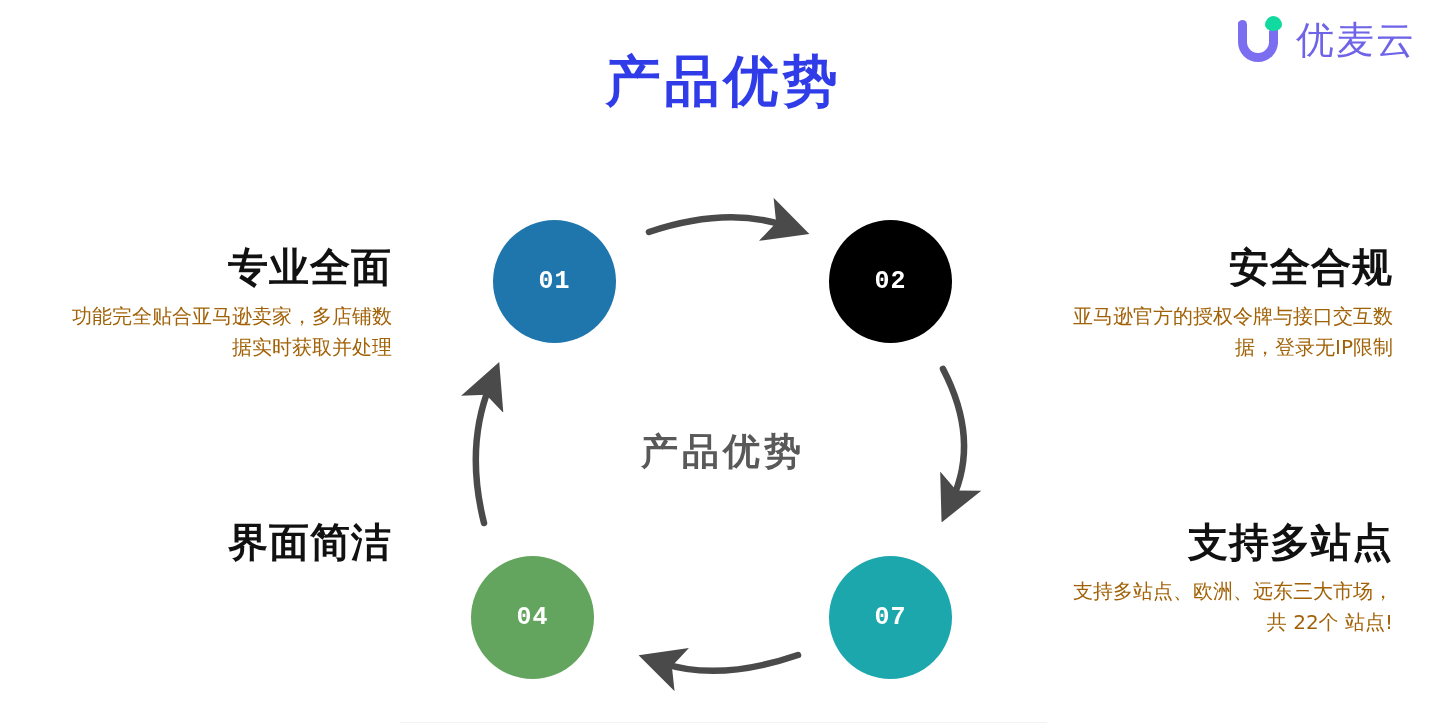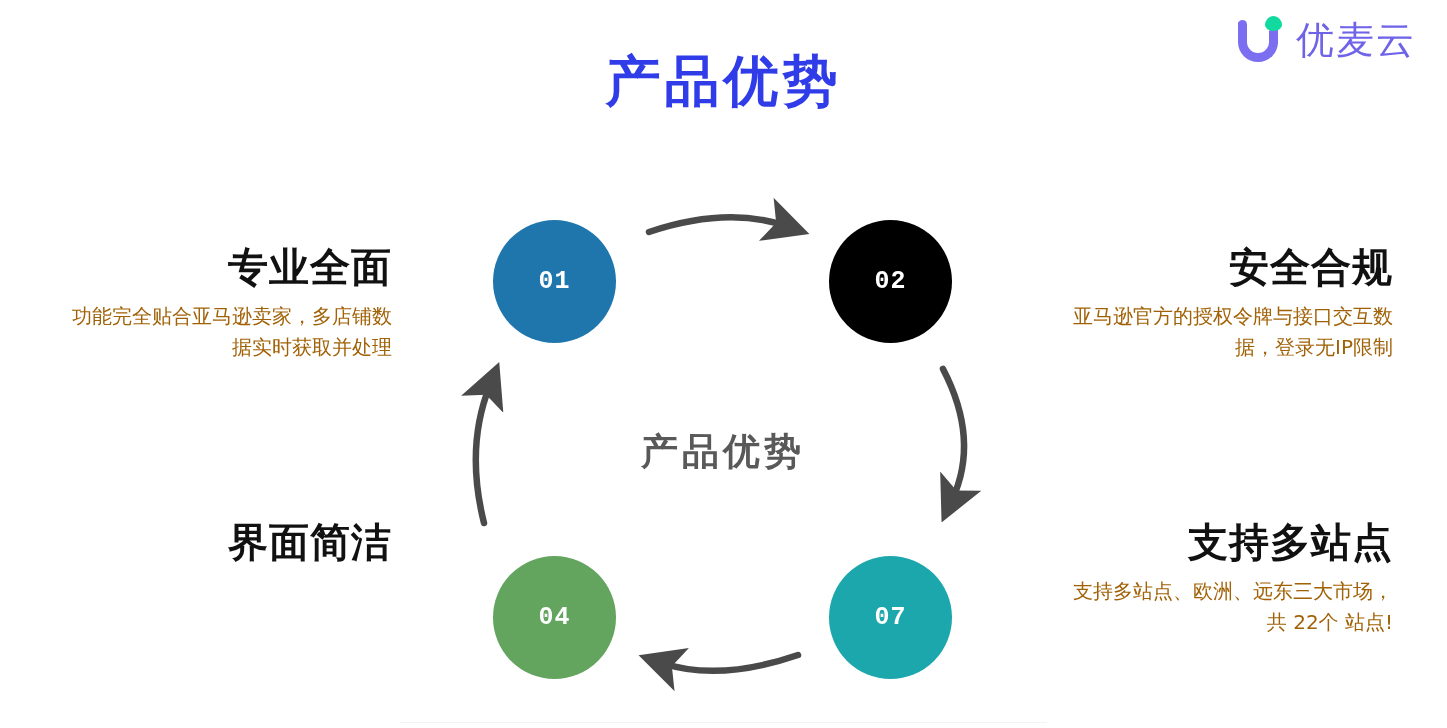--- a/index.html
+++ b/index.html
@@ -54,21 +54,21 @@
   
   .node {
     position:absolute; width:123px; height:123px; border-radius:50%;
     display:flex; align-items:center; justify-content:center;
     color:#ffffff; font-size:25px; font-weight:bold; letter-spacing:1px;
     font-family:Liberation Mono, monospace;
   }
   #node-01 { left:493px; top:220px; background:#1f76ad; }
   #node-02 { left:829px; top:220px; background:#000000; }
   #node-03 { left:829px; top:556px; background:#1ca7ad; }
-  #node-04 { left:493px; top:556px; background:#63a55e; }
+  #node-04 { left:471px; top:556px; background:#63a55e; }
 
   
   .center-label {
     position:absolute; left:523px; top:427px; width:400px;
     text-align:center;
     font-size:37px; font-weight:bold; color:#595959;
     letter-spacing:4px;
     font-family:"DejaVu Sans","Liberation Sans",sans-serif;
   }
 

